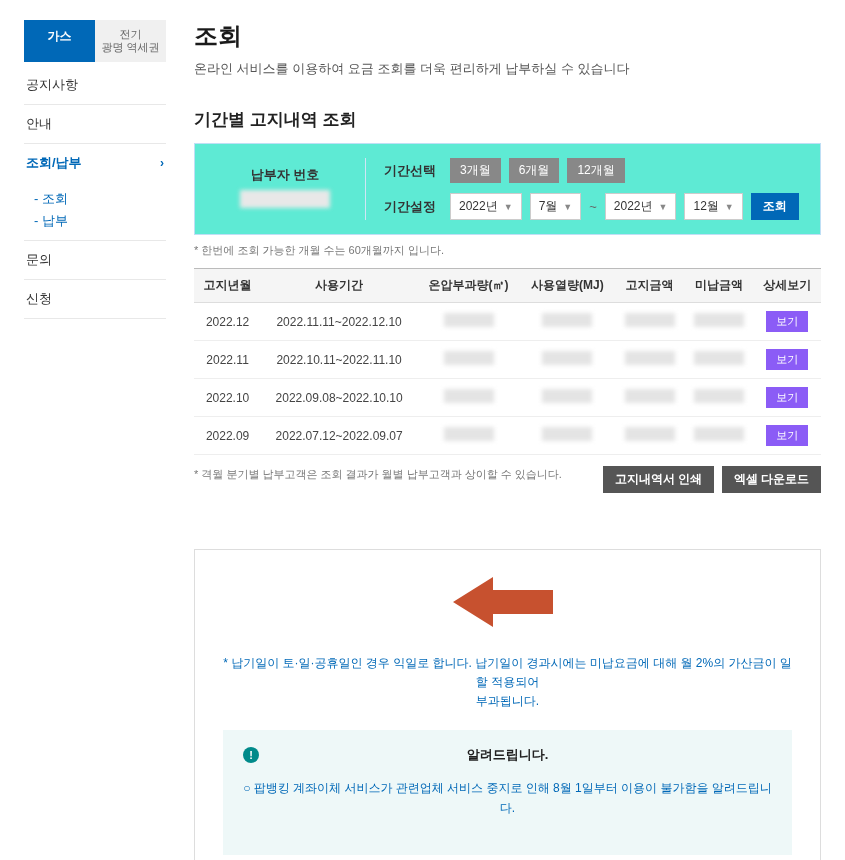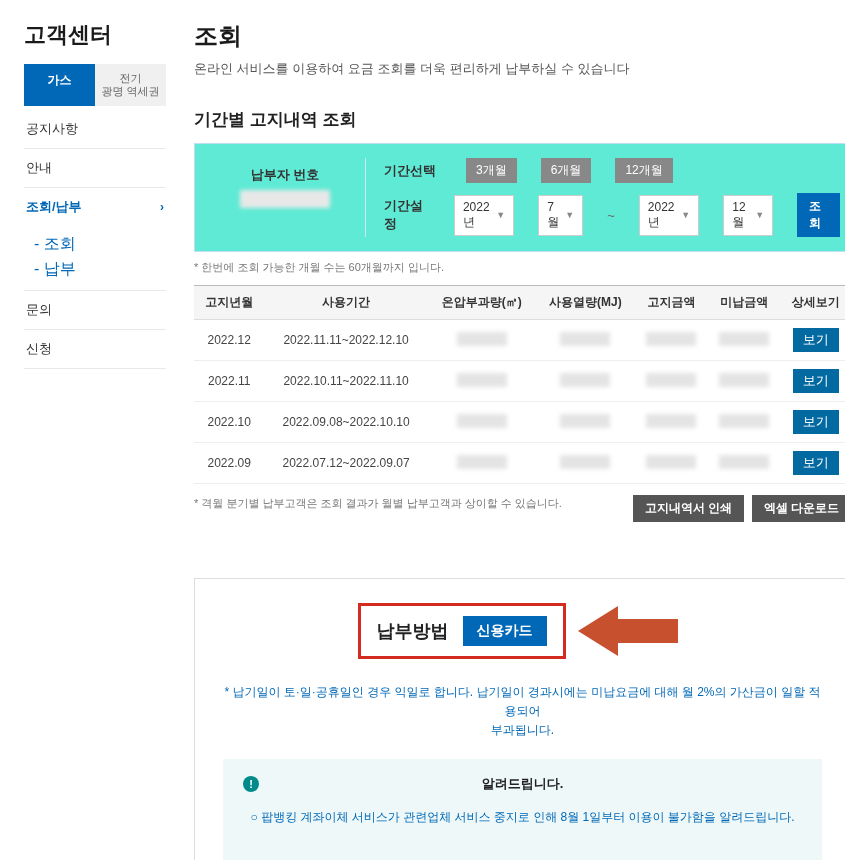--- a/index.html
+++ b/index.html
@@ -70,21 +70,21 @@
     .sidebar-item .chev {
       color: #0068b7;
       font-size: 12px;
     }
     .sidebar-sub {
       padding: 6px 0 8px 10px;
       border-bottom: 1px solid #e8e8e8;
     }
     .sidebar-sub-item {
       color: #0068b7;
-      font-size: 16px;
+      font-size: 13px;
       padding: 2px 0;
       cursor: pointer;
     }
     
     .main {
       flex: 1;
     }
     .main-title {
       font-size: 24px;
       font-weight: bold;
@@ -128,21 +128,21 @@
       filter: blur(2px);
     }
     .period-box {
       flex: 1;
       border-left: 1px solid #d0e5f5;
       padding-left: 18px;
     }
     .period-row {
       display: flex;
       align-items: center;
-      gap: 24px;
+      gap: 8px;
       margin-bottom: 10px;
     }
     .period-row:last-child { margin-bottom: 0; }
     .period-label {
       width: 58px;
       font-size: 13px;
       font-weight: bold;
       color: #333;
     }
     .period-chip {
@@ -203,24 +203,24 @@
       color: #444;
     }
     .blur-cell {
       display: inline-block;
       width: 50px;
       height: 14px;
       background: #e4e4e4;
       filter: blur(2px);
     }
     .view-btn {
-      background: #0369a1;
+      background: #8b5cf6;
       color: #fff;
       padding: 3px 10px;
-      font-size: 13px;
+      font-size: 11px;
       cursor: pointer;
       display: inline-block;
     }
     .table-note {
       font-size: 11px;
       color: #777;
       margin-top: 12px;
     }
     .action-row {
       display: flex;
@@ -326,21 +326,20 @@
       color: #0068b7;
       line-height: 1.7;
     }
   </style>
 </head>
 <body>
 
 <div class="page-wrap">
 
   <div class="sidebar">
-    <div class="sidebar-title">고객센터</div>
     <div class="sidebar-tabs">
       <div class="sidebar-tab active">
         <span>가스</span>
       </div>
       <div class="sidebar-tab inactive">
         <span>전기</span><br>
         <span>광명 역세권</span>
       </div>
     </div>
     <div class="sidebar-menu">
@@ -467,24 +466,20 @@
     </table>
 
     <div class="note table-note">* 격월 분기별 납부고객은 조회 결과가 월별 납부고객과 상이할 수 있습니다.</div>
     <div class="action-row">
       <span class="action-btn"><span>고지내역서 인쇄</span></span>
       <span class="action-btn"><span>엑셀 다운로드</span></span>
     </div>
 
     <div class="payment-section">
       <div class="payment-row">
-        <div class="payment-box">
-          <span class="payment-label">납부방법</span>
-          <span class="payment-method"><span>신용카드</span></span>
-        </div>
         <div class="arrow-wrap">
           <svg class="arrow-svg" width="110" height="60" viewBox="0 0 110 60">
             <polygon points="0,30 40,5 40,18 100,18 100,42 40,42 40,55" fill="#c7512f"></polygon>
           </svg>
         </div>
       </div>
       <div class="payment-note">
         <span>* 납기일이 토·일·공휴일인 경우 익일로 합니다. 납기일이 경과시에는 미납요금에 대해 월 2%의 가산금이 일할 적용되어</span><br>
         <span>부과됩니다.</span>
       </div>

